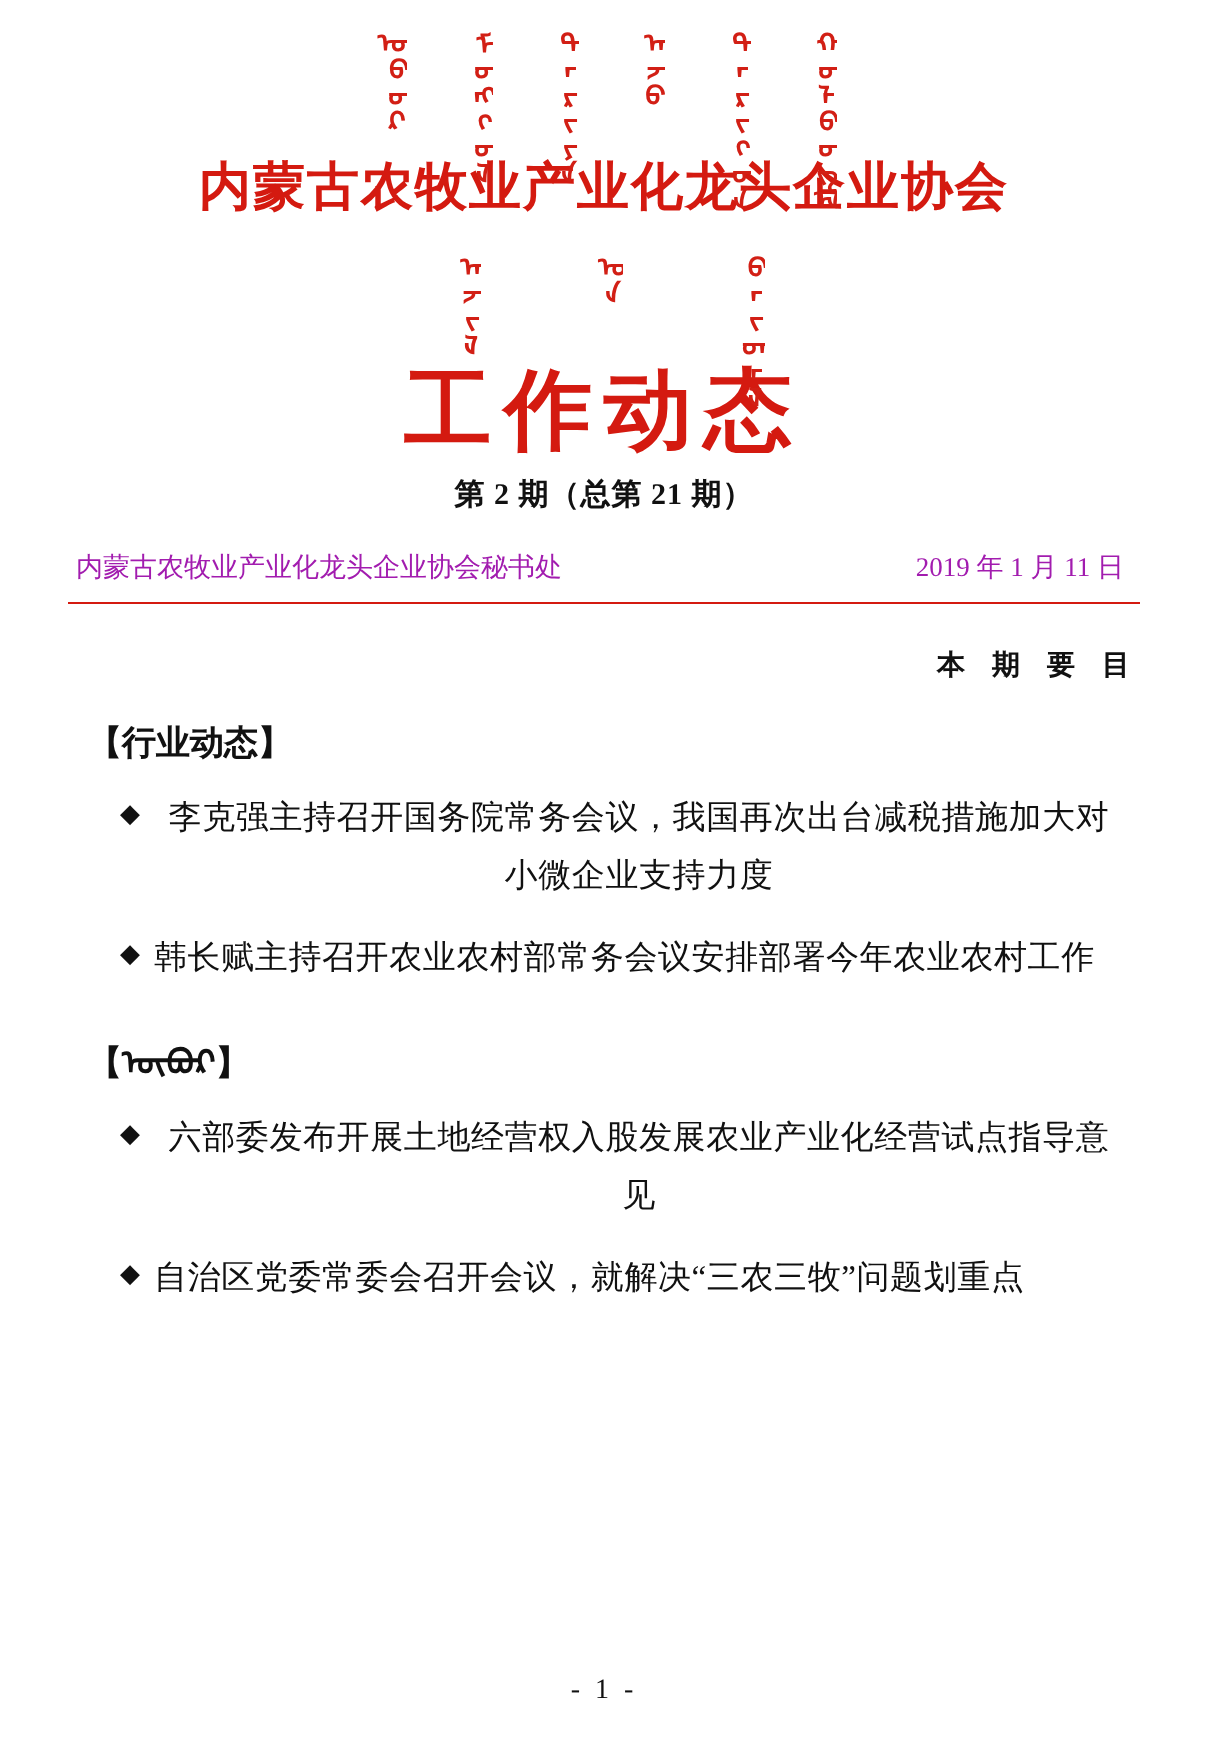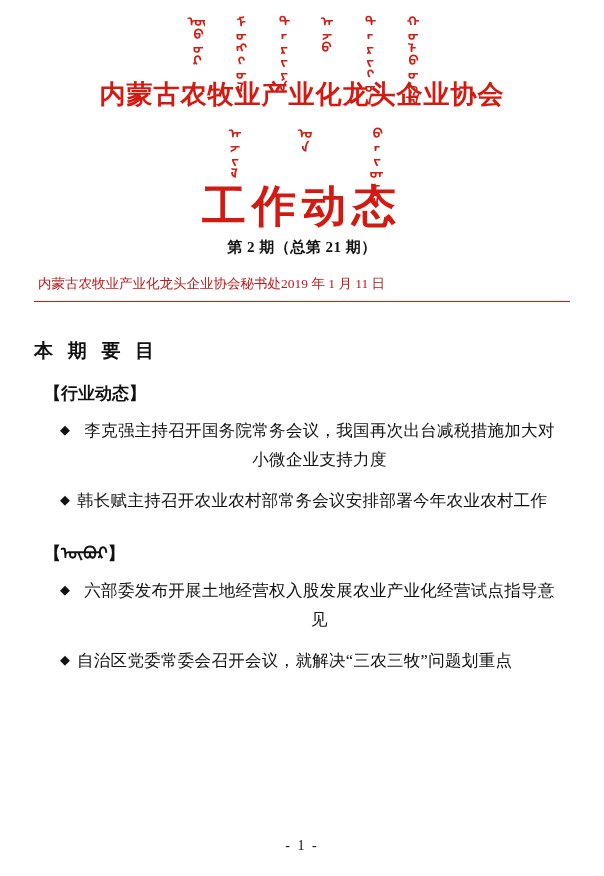--- a/index.html
+++ b/index.html
@@ -74,39 +74,40 @@
   .issue-line {
     text-align: center;
     font-size: 15px;
     font-weight: bold;
     color: #111;
     margin-top: 8px;
     letter-spacing: 0.5px;
   }
   .meta-line {
     display: flex;
+    justify-content: space-between;
     align-items: baseline;
     font-size: 13.5px;
-    color: #b91c1c;
+    color: #a21caf;
     margin-top: 18px;
     padding: 0 8px 0 4px;
   }
   .rule {
     border-top: 1.6px solid #d41a10;
     margin-top: 8px;
   }
 
   
   .contents-title {
-    text-align: left;
-    font-size: 19px;
+    text-align: right;
+    font-size: 14px;
     font-weight: bold;
     letter-spacing: 5px;
     color: #111;
-    margin-top: 36px;
+    margin-top: 22px;
   }
   .section-head {
     font-size: 17px;
     font-weight: bold;
     color: #111;
     margin-top: 18px;
     padding-left: 10px;
   }
   .entry {
     display: flex;

